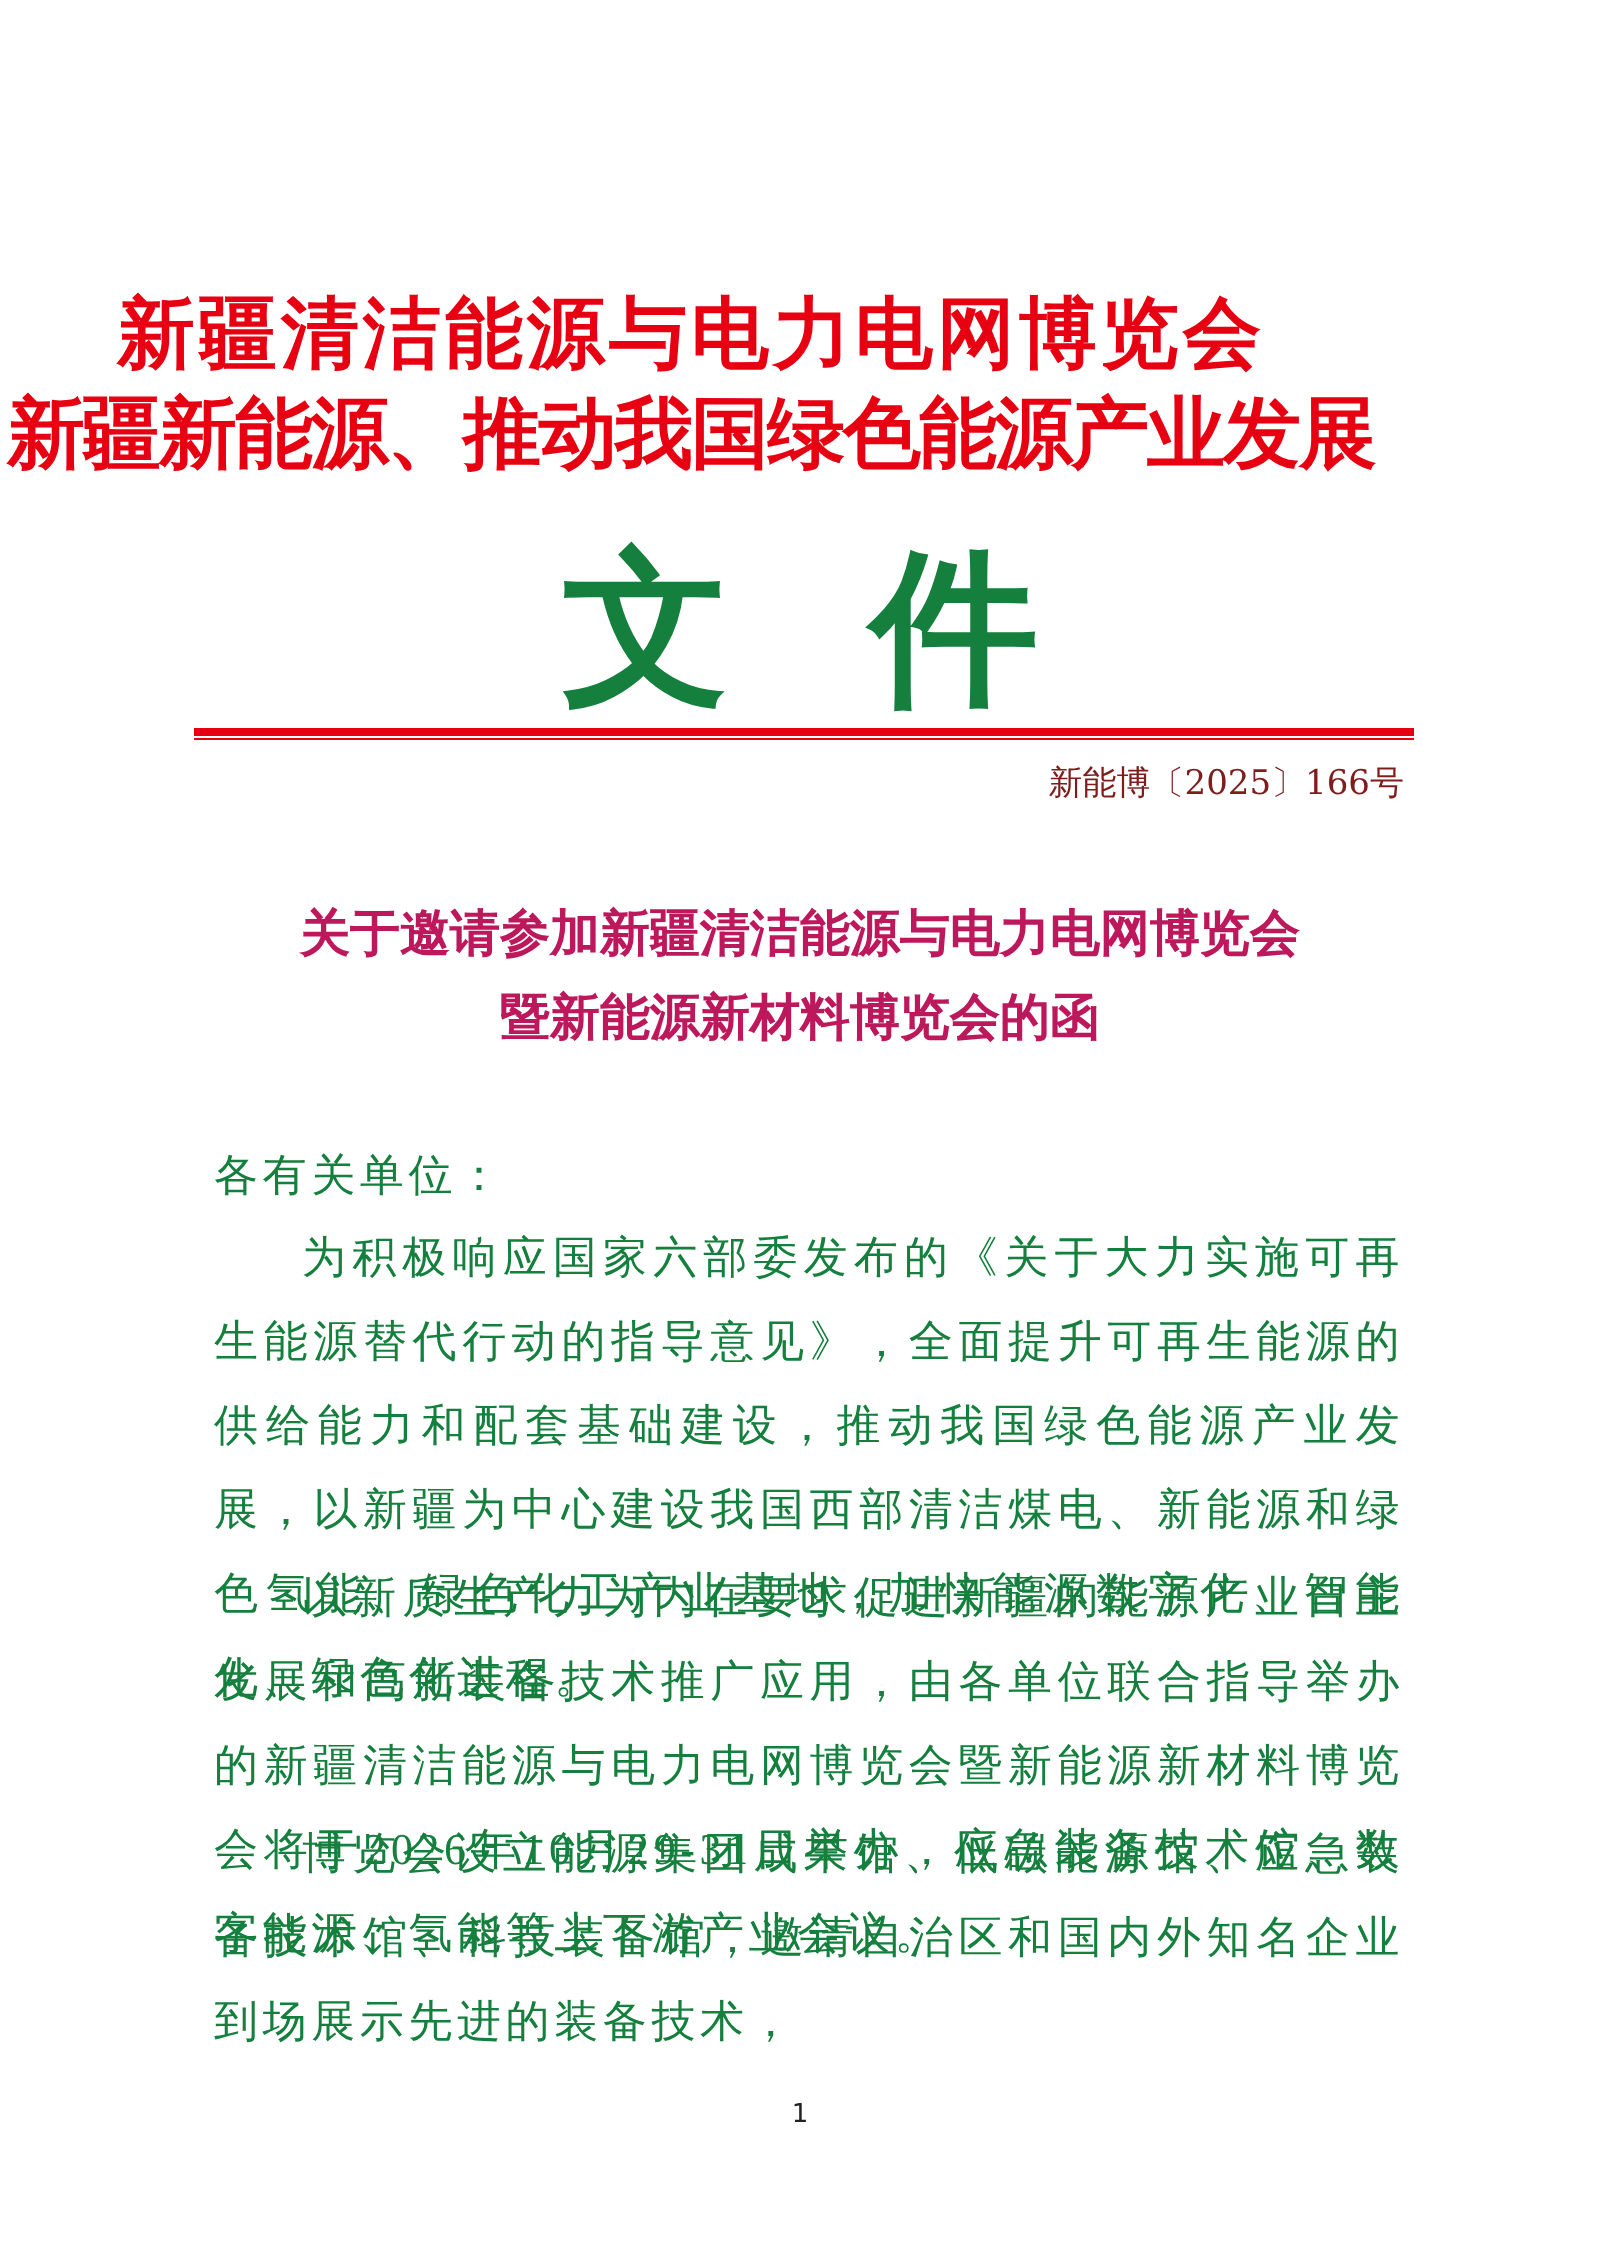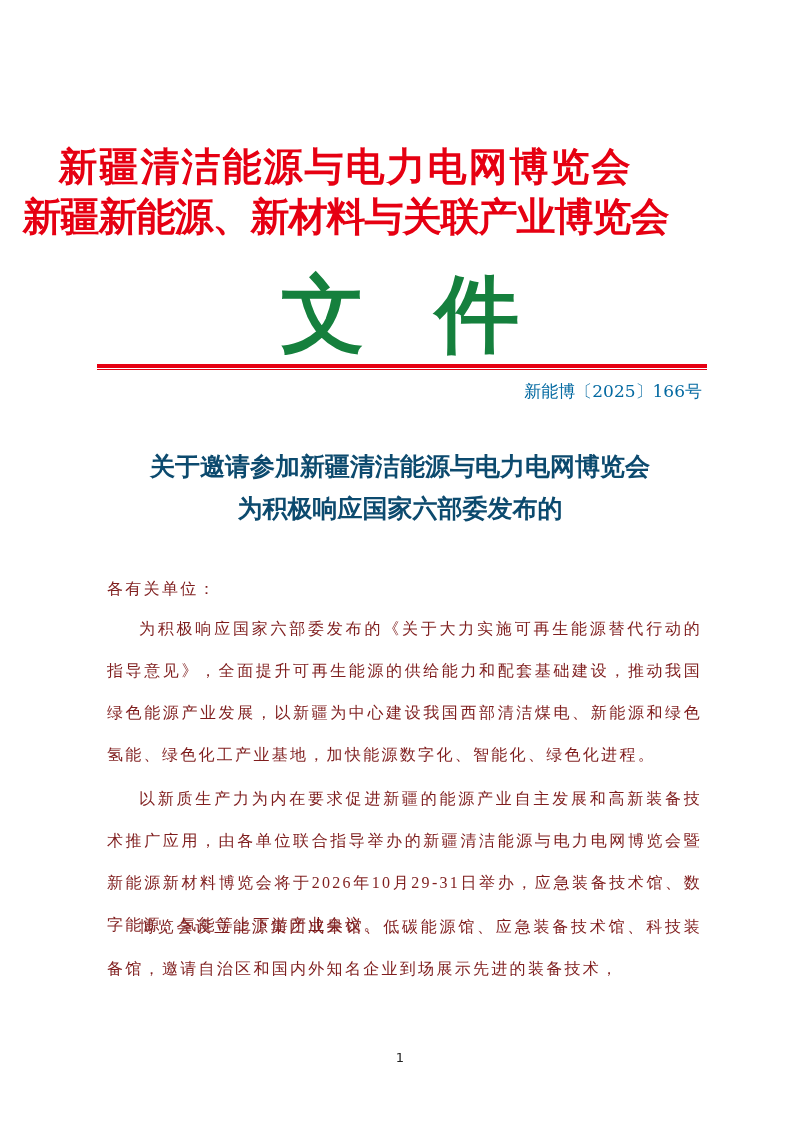--- a/index.html
+++ b/index.html
@@ -7,46 +7,46 @@
          font-family:"DejaVu Serif", "Liberation Serif", serif; color:#1a1a1a; }
   .header-line { position:absolute; left:0; width:691px; text-align:center;
                  color:#e60012; font-weight:bold; font-family:Liberation Sans, sans-serif; }
   #h1 { top:140px; font-size:39px; letter-spacing:2px; }
   #h2 { top:190px; font-size:39px; letter-spacing:-1px; }
   #wenjian { position:absolute; top:258px; left:0; width:800px; text-align:center;
              color:#15803d; font-size:84px; font-weight:bold; letter-spacing:70px; text-indent:70px; }
   .redrule { position:absolute; left:97px; width:610px; background:#e60012; }
   #rule1 { top:364px; height:4px; }
   #rule2 { top:369px; height:1px; }
-  #docno { position:absolute; top:380px; right:98px; font-size:17px; color:#0369a1; }
+  #docno { position:absolute; top:380px; right:98px; font-size:17px; color:#7f1d1d; }
   .title { position:absolute; left:0; width:800px; text-align:center;
-           font-weight:bold; font-size:25px; color:#0c4a6e; }
+           font-weight:bold; font-size:25px; color:#be185d; }
   #t1 { top:450px; }
   #t2 { top:492px; }
-  .body-text { position:absolute; left:107px; width:595px; font-size:16px; color:#7f1d1d;
+  .body-text { position:absolute; left:107px; width:595px; font-size:22px; color:#15803d;
                letter-spacing:2.3px; line-height:42px; }
   #salutation { top:568px; }
   .para { text-indent:2em; text-align:justify;font-family:Liberation Serif, serif; }
   #p1 { top:608px; }
   #p2 { top:778px; }
   #p3 { top:906px; }
   #pagenum { position:absolute; top:1050px; left:0; width:800px; text-align:center;
              font-family:"DejaVu Sans", sans-serif; font-size:13px; color:#222; }
 </style>
 </head>
 <body>
 
 <div id="h1" class="header-line">新疆清洁能源与电力电网博览会</div>
-<div id="h2" class="header-line">新疆新能源、新材料与关联产业博览会</div>
+<div id="h2" class="header-line">新疆新能源、推动我国绿色能源产业发展</div>
 <div id="wenjian">文件</div>
 <div id="rule1" class="redrule"></div>
 <div id="rule2" class="redrule"></div>
 <div id="docno">新能博〔2025〕166号</div>
 
 <div id="t1" class="title">关于邀请参加新疆清洁能源与电力电网博览会</div>
-<div id="t2" class="title">为积极响应国家六部委发布的</div>
+<div id="t2" class="title">暨新能源新材料博览会的函</div>
 
 <div id="salutation" class="body-text">各有关单位：</div>
 <div id="p1" class="body-text para">为积极响应国家六部委发布的《关于大力实施可再生能源替代行动的指导意见》，全面提升可再生能源的供给能力和配套基础建设，推动我国绿色能源产业发展，以新疆为中心建设我国西部清洁煤电、新能源和绿色氢能、绿色化工产业基地，加快能源数字化、智能化、绿色化进程。</div>
 <div id="p2" class="body-text para">以新质生产力为内在要求促进新疆的能源产业自主发展和高新装备技术推广应用，由各单位联合指导举办的新疆清洁能源与电力电网博览会暨新能源新材料博览会将于2026年10月29-31日举办，应急装备技术馆、数字能源、氢能等上下游产业会议。</div>
 <div id="p3" class="body-text para">博览会设立能源集团成果馆、低碳能源馆、应急装备技术馆、科技装备馆，邀请自治区和国内外知名企业到场展示先进的装备技术，</div>
 
 <div id="pagenum">1</div>
 
 </body></html>

